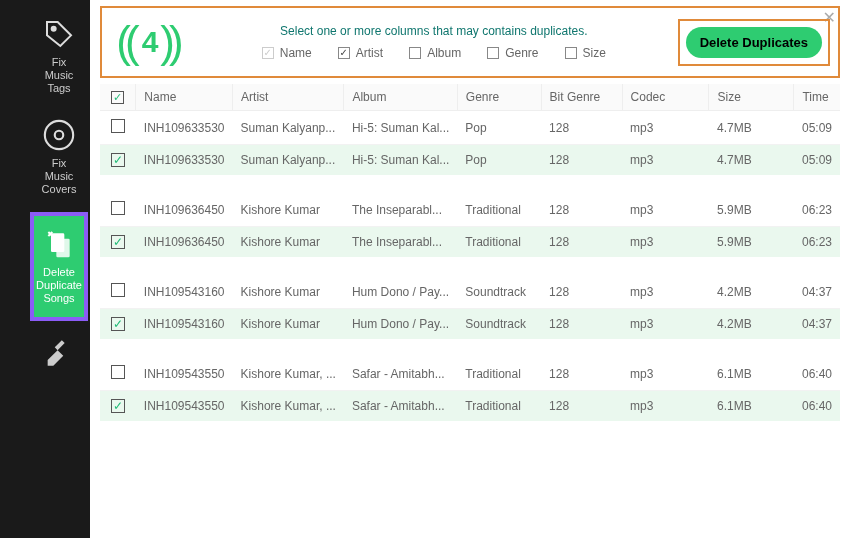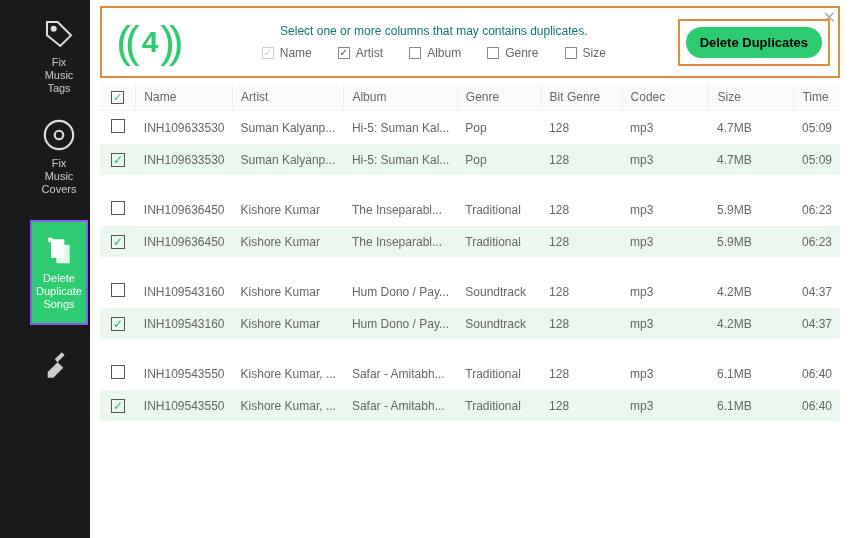--- a/index.html
+++ b/index.html
@@ -1,20 +1,20 @@
 <!DOCTYPE html>
 <html><head>
 <meta charset="utf-8">
 <style>
 * { box-sizing: border-box; margin: 0; padding: 0; }
 body { font-family: -apple-system, "Segoe UI", Arial, sans-serif; font-size: 12px; color: #555; background: #fff; width: 850px; height: 538px; overflow: hidden; }
 .app { display: flex; width: 850px; height: 538px; }
 .sidebar { width: 90px; background: #1a1a1a; display: flex; flex-direction: column; padding-top: 6px; padding-left: 28px; }
 .side-item { display:flex; flex-direction:column; align-items:center; justify-content:center; color:#ccc; padding:10px 4px 12px; text-align:center; font-size:11px; line-height:13px; cursor:pointer; gap:4px; }
-.side-item.active { background:#2ecc71; color:#fff; border:2px solid #8b5cf6; margin:12px 2px; }
+.side-item.active { background:#2ecc71; color:#fff; border:4px solid #8b5cf6; margin:4px 2px; }
 .side-icon { width:36px; height:36px; display:flex; align-items:center; justify-content:center; }
 .main { flex:1; display:flex; flex-direction:column; position:relative; }
 .topbar { margin:6px 10px 6px 10px; border:2px solid #e08a3a; display:flex; align-items:center; padding:6px 8px; gap:6px; position:relative; }
 .badge-wrap { width:80px; height:56px; display:flex; align-items:center; justify-content:center; position:relative; }
 .badge-paren { font-size:44px; font-weight:300; color:#2ecc71; line-height:1; }
 .badge-num { font-size:30px; font-weight:700; color:#2ecc71; margin:0 2px; }
 .top-center { flex:1; display:flex; flex-direction:column; align-items:center; gap:8px; }
 .instruct { font-size:12px; color:#0f766e; }
 .filters { display:flex; gap:26px; align-items:center; }
 .chk { display:inline-flex; align-items:center; gap:6px; cursor:pointer; color:#666; font-size:12px;}

